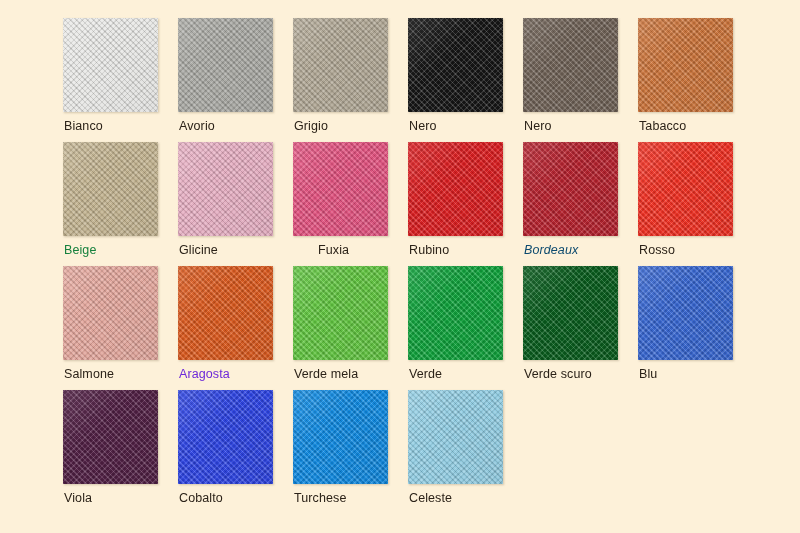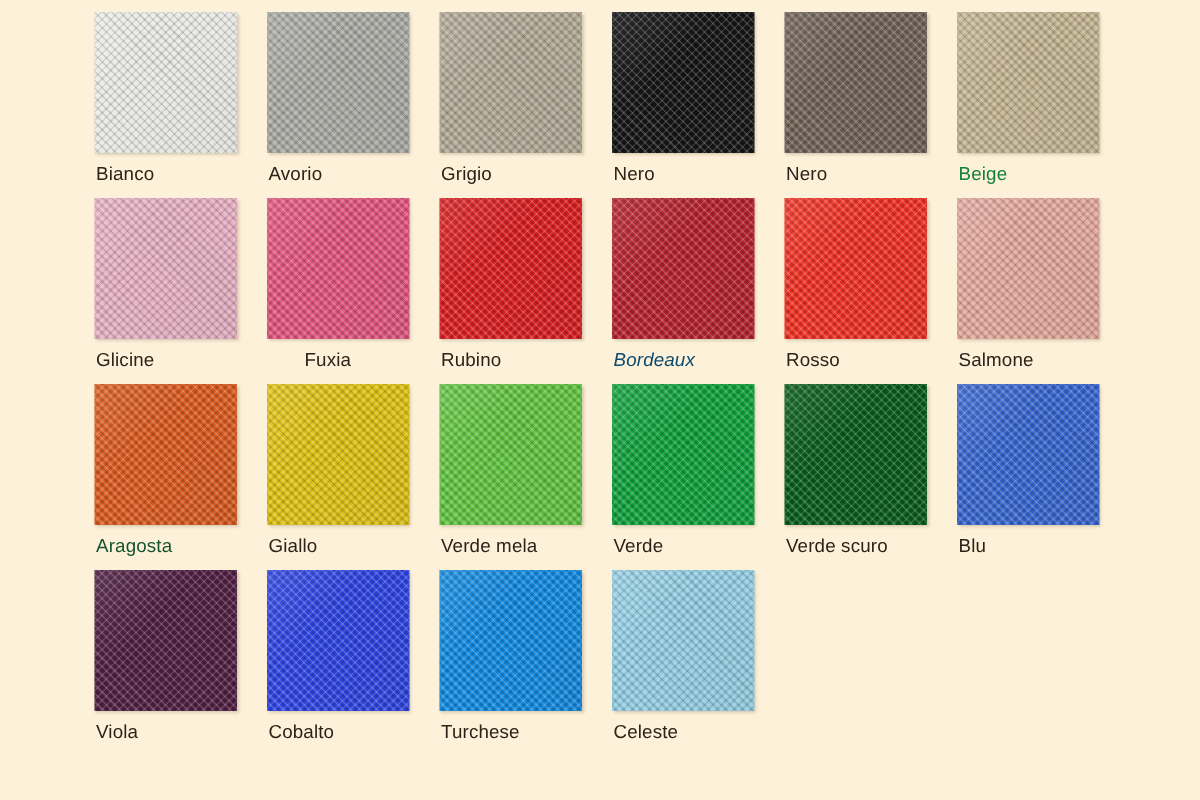--- a/index.html
+++ b/index.html
@@ -14,21 +14,21 @@
   body {
     background: #fdf1d9;
     font-family: "Liberation Sans", sans-serif;
   }
 
   #swatch-chart {
     position: relative;
     width: 800px;
     height: 525px;
     background: #fdf1d9;
-    padding: 8px 0 0 63px;
+    padding: 18px 0 0 63px;
     text-align: center;
   }
 
   .swatch-grid {
     display: grid;
     grid-template-columns: repeat(6, 95px);
     grid-template-rows: repeat(4, 94px);
     column-gap: 20px;
     row-gap: 30px;
   }
@@ -109,20 +109,24 @@
       </div>
       <div class="swatch-cell">
         <div class="swatch-chip" style="background-color: rgb(22, 22, 22);"></div>
         <div class="swatch-label" style="color: rgb(43, 34, 24);">Nero</div>
       </div>
       <div class="swatch-cell">
         <div class="swatch-chip" style="background-color: rgb(111, 98, 87);"></div>
         <div class="swatch-label" style="color: rgb(43, 34, 24);">Nero</div>
       </div>
       <div class="swatch-cell">
+        <div class="swatch-chip" style="background-color: rgb(201, 116, 60);"></div>
+        <div class="swatch-label" style="color: rgb(43, 34, 24);">Tabacco</div>
+      </div>
+      <div class="swatch-cell">
         <div class="swatch-chip" style="background-color: rgb(194, 179, 145);"></div>
         <div class="swatch-label" style="color: #15803d;">Beige</div>
       </div>
       <div class="swatch-cell">
         <div class="swatch-chip" style="background-color: rgb(229, 175, 194);"></div>
         <div class="swatch-label" style="color: rgb(43, 34, 24);">Glicine</div>
       </div>
       <div class="swatch-cell">
         <div class="swatch-chip" style="background-color: rgb(224, 84, 128);"></div>
         <div class="swatch-label" style="color: rgb(43, 34, 24); margin-left: 24px;">Fuxia</div>
@@ -138,25 +142,21 @@
       <div class="swatch-cell">
         <div class="swatch-chip" style="background-color: rgb(237, 49, 36);"></div>
         <div class="swatch-label" style="color: rgb(43, 34, 24);">Rosso</div>
       </div>
       <div class="swatch-cell">
         <div class="swatch-chip" style="background-color: rgb(226, 167, 157);"></div>
         <div class="swatch-label" style="color: rgb(43, 34, 24);">Salmone</div>
       </div>
       <div class="swatch-cell">
         <div class="swatch-chip" style="background-color: rgb(216, 90, 32);"></div>
-        <div class="swatch-label" style="color: #14532d;">Aragosta</div>
-      </div>
-      <div class="swatch-cell">
-        <div class="swatch-chip" style="background-color: rgb(221, 192, 20);"></div>
-        <div class="swatch-label" style="color: rgb(43, 34, 24);">Giallo</div>
+        <div class="swatch-label" style="color: #6d28d9;">Aragosta</div>
       </div>
       <div class="swatch-cell">
         <div class="swatch-chip" style="background-color: rgb(98, 195, 66);"></div>
         <div class="swatch-label" style="color: rgb(43, 34, 24);">Verde mela</div>
       </div>
       <div class="swatch-cell">
         <div class="swatch-chip" style="background-color: rgb(17, 160, 60);"></div>
         <div class="swatch-label" style="color: rgb(43, 34, 24);">Verde</div>
       </div>
       <div class="swatch-cell">

